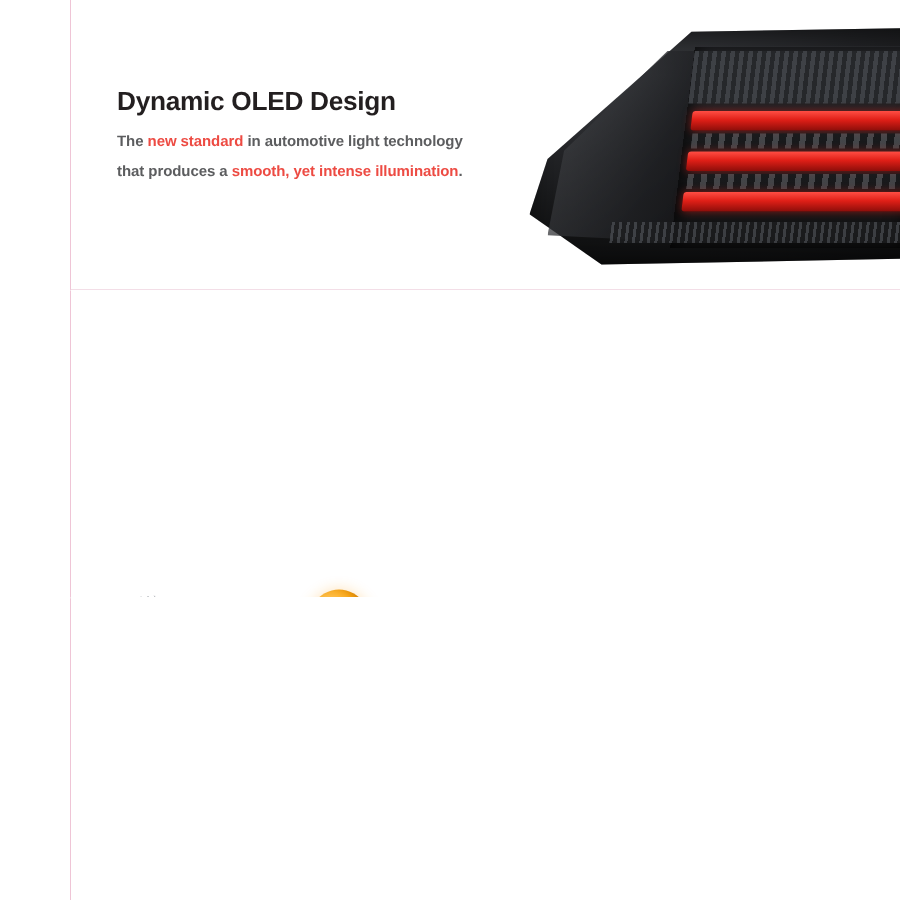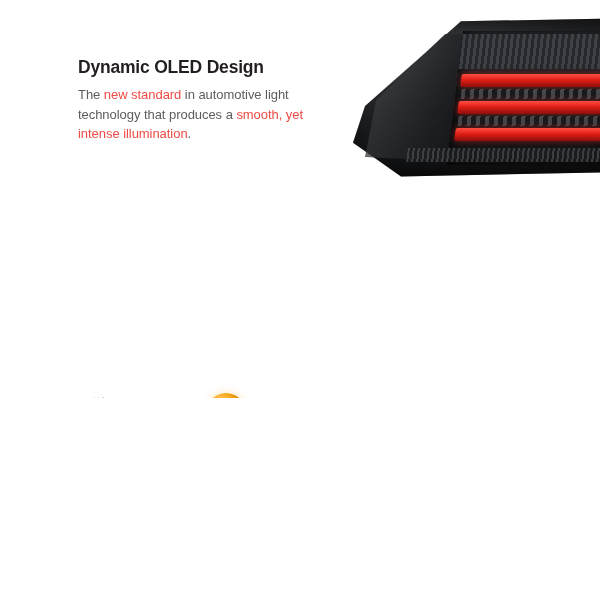--- a/index.html
+++ b/index.html
@@ -29,24 +29,25 @@
   .headline {
     font-size: 17.5px;
     font-weight: bold;
     color: #231f20;
     letter-spacing: -0.2px;
     line-height: 22px;
     white-space: nowrap;
   }
   .body {
     margin-top: 7px;
-    font-size: 13px;
+    font-size: 10px;
     line-height: 19.5px;
     color: #5c5d5f;
     letter-spacing: -0.05px;
+    font-weight: bold;
   }
   .hl { color: #ed4b43; }
 
   #tb-oled { left: 31px; top: 56px; width: 245px; }
 
   
   #lamp-top {
     position: absolute; left: 300px; top: 18px;
     width: 300px; height: 160px;
   }

